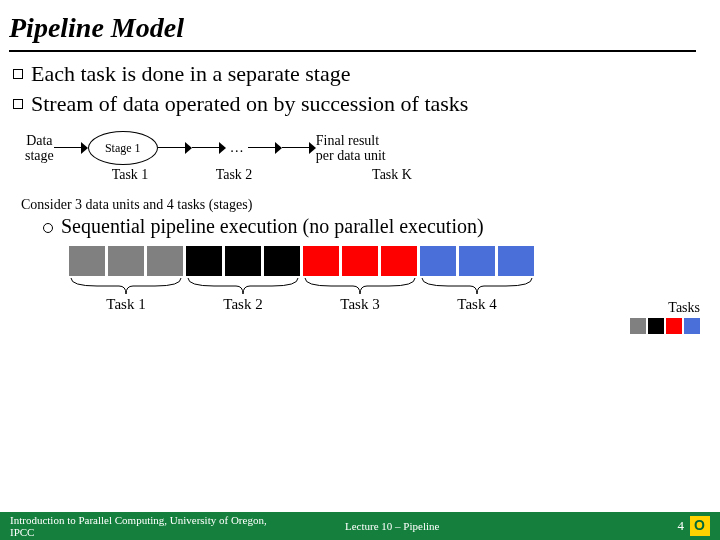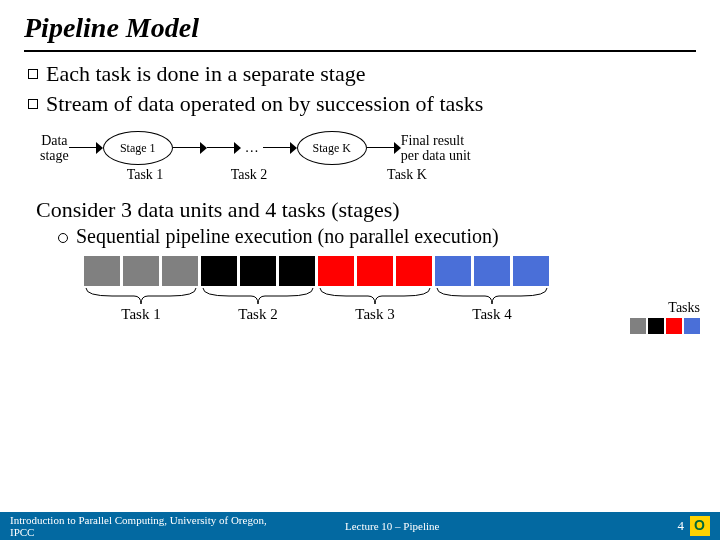--- a/index.html
+++ b/index.html
@@ -5,21 +5,21 @@
   * { box-sizing: border-box; margin: 0; padding: 0; }
   body {
     width: 720px;
     height: 540px;
     font-family: "Times New Roman", Times, serif;
     background: #fff;
     position: relative;
     overflow: hidden;
   }
   .slide {
-    padding: 12px 24px 0 24px;
+    padding: 12px 24px 0 9px;
     height: 500px;
   }
   .title {
     font-style: italic;
     font-size: 28px;
     font-weight: bold;
     border-bottom: 2px solid #000;
     padding-bottom: 6px;
     margin-bottom: 8px;
   }
@@ -90,21 +90,21 @@
     text-align: right;
   }
   .legend .boxes { display: flex; gap: 2px; margin-top: 2px; justify-content: flex-end;}
   .lsq { width: 16px; height: 16px; }
   .c-gray { background: #808080; }
   .c-black { background: #000; }
   .c-red { background: #ff0000; }
   .c-blue { background: #4a6fd8; }
 
   .b1b {
-    font-size: 22px;
+    font-size: 14px;
     display: flex; gap: 8px;
     margin: 14px 0 2px 4px;
   }
   .b2 {
     font-size: 20px;
     display: flex; gap: 8px;
     margin: 2px 0 8px 34px;
   }
   .b2 .circ {
     width: 10px; height: 10px; border: 1px solid #000; border-radius: 50%;
@@ -135,21 +135,21 @@
     display: flex;
     margin-left: 60px;
     gap: 3px;
     font-size: 15px;
   }
   .tasklabel-row div { width: 114px; text-align: center; }
 
   .footer {
     position: absolute;
     left: 0; bottom: 0; width: 720px; height: 28px;
-    background: #0369a1;
+    background: #15803d;
     color: #fff;
     font-size: 11px;
     display: flex;
     align-items: center;
     padding: 0 10px;
   }
   .footer .fleft { flex: 1; }
   .footer .fcenter { flex: 1; text-align: left; padding-left: 60px; font-family: Liberation Serif, serif;}
   .footer .fright { width: 90px; text-align: right; display:flex; align-items:center; justify-content:flex-end; gap:6px;}
   .pagenum { font-size: 13px; }
@@ -187,21 +187,20 @@
 
   <div class="diagram1">
     <div class="dlabel">Data
 stage</div>
     <div class="arrow"></div>
     <div class="stagebox">Stage 1</div>
     <div class="arrow"></div>
     <div class="arrow"></div>
     <div class="dots">…</div>
     <div class="arrow"></div>
-    <div class="stagebox">Stage K</div>
     <div class="arrow"></div>
     <div class="dlabel" style="text-align:left">Final result
 per data unit</div>
   </div>
   <div class="tasks-row">
     <div class="spacer1"></div>
     <div class="spacer-arrow"></div>
     <div class="tlabel">Task 1</div>
     <div class="spacer-arrow"></div>
     <div class="tlabel">Task 2</div>

